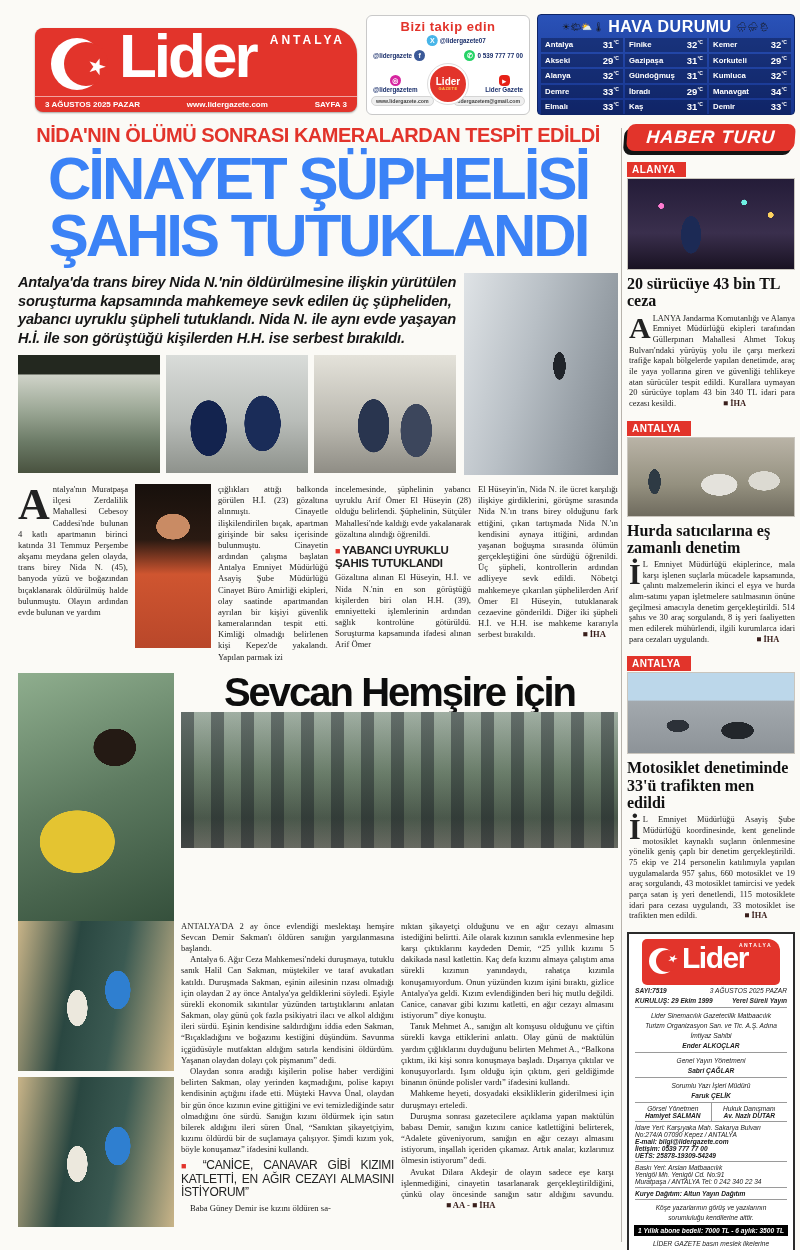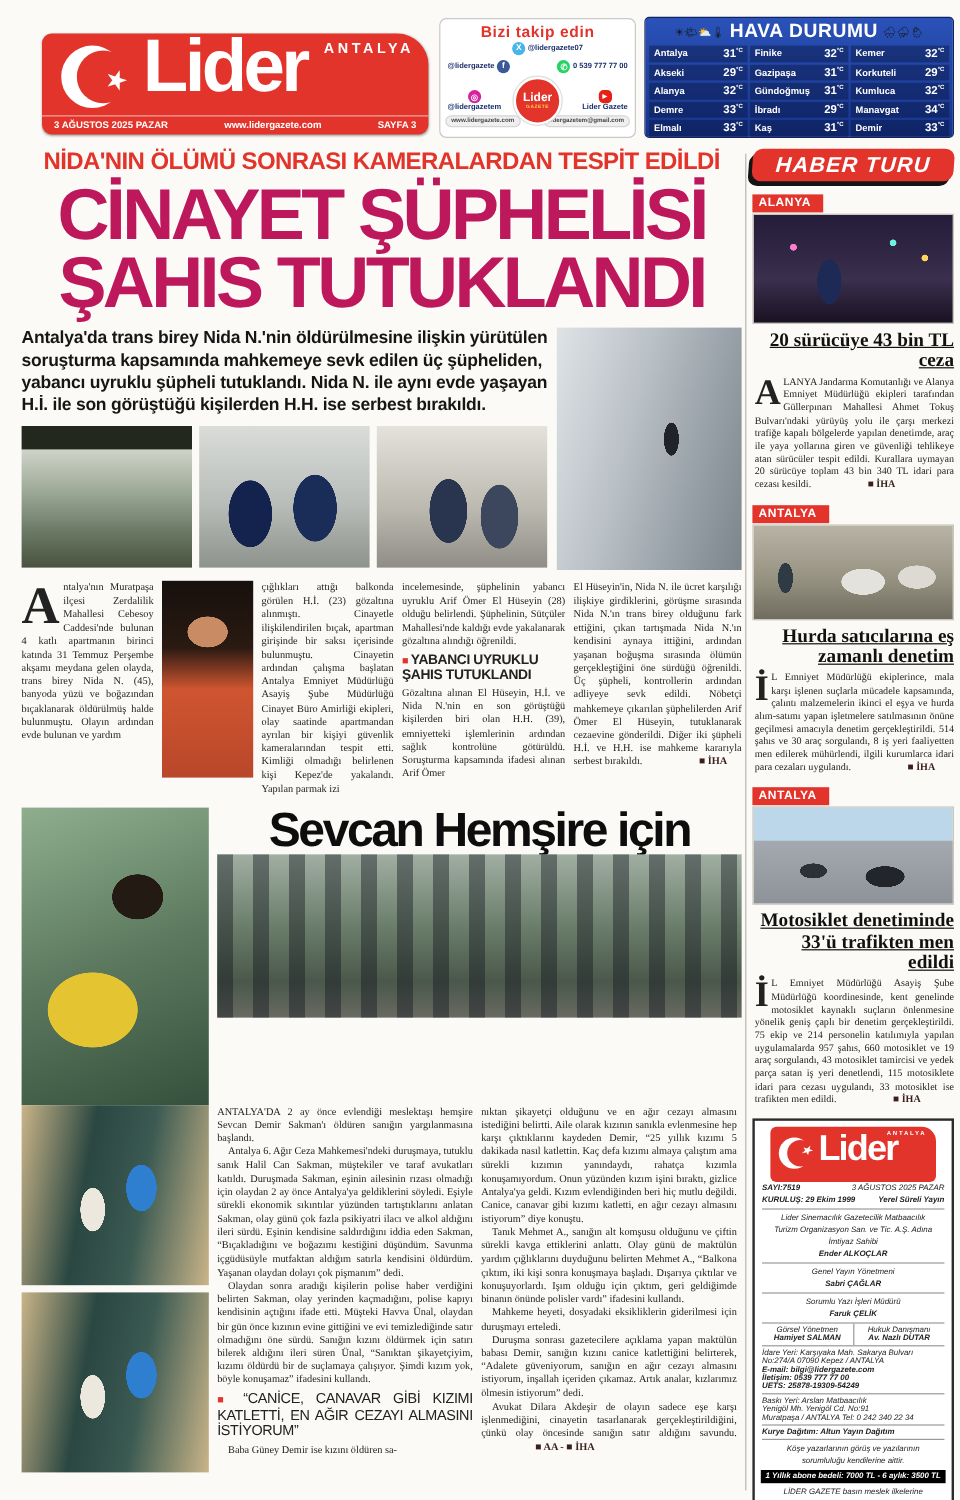--- a/index.html
+++ b/index.html
@@ -47,23 +47,23 @@
   .weather-grid{display:flex;gap:2px;margin-top:1px;}
   .weather-col{flex:1;display:flex;flex-direction:column;gap:2px;}
   .weather-cell{display:flex;justify-content:space-between;align-items:center;background:rgba(5,12,45,.38);padding:0 4px;height:13.5px;}
   .weather-cell .cn{color:#fff;font-size:7.8px;font-weight:bold;}
   .weather-cell .ct{color:#fff;font-size:9.5px;font-weight:bold;}
   .weather-cell .cu{color:#fff;font-size:5px;vertical-align:super;font-weight:bold;}
 
   
   .main{position:absolute;left:18px;top:124px;width:600px;}
   .kicker{color:#e2342b;font-size:20px;font-weight:bold;text-align:center;letter-spacing:-.5px;}
-  .headline{font-size:60px;line-height:.95;font-weight:bold;letter-spacing:-3px;text-align:center;color:#be185d;margin-top:3px;}
+  .headline{font-size:60px;line-height:.95;font-weight:bold;letter-spacing:-3px;text-align:center;color:#3b82f6;margin-top:3px;}
   .lede-row{display:flex;gap:6px;margin-top:9px;}
-  .lede-left{width:440px;}
+  .lede-left{width:440px;font-style:italic;}
   .lede{font-size:14.6px;font-weight:bold;line-height:1.27;letter-spacing:-.2px;}
   .strip{display:flex;gap:6px;margin-top:8px;}
 
   .ph{position:relative;overflow:hidden;background:#999;}
   .ph-s1{width:142px;height:118px;background:linear-gradient(180deg,#23281f 0%,#23281f 16%,#cfd3c8 17%,#9aa694 48%,#6b7a66 74%,#49523f 100%);}
   .ph-s2{width:142px;height:118px;background:radial-gradient(ellipse 30px 46px at 30% 62%,#13234e 60%,transparent 61%),radial-gradient(ellipse 30px 46px at 68% 58%,#1a2c58 60%,transparent 61%),linear-gradient(180deg,#d9dcd9 0%,#b9bdb9 55%,#8e928c 100%);}
   .ph-s3{width:142px;height:118px;background:radial-gradient(ellipse 26px 44px at 42% 60%,#29354f 60%,transparent 61%),radial-gradient(ellipse 26px 44px at 72% 64%,#3c465c 60%,transparent 61%),linear-gradient(180deg,#e4e2da 0%,#b9b7ae 60%,#8f8d85 100%);}
   .ph-cctv{width:154px;height:202px;background:radial-gradient(ellipse 10px 22px at 62% 46%,#20242a 62%,transparent 63%),linear-gradient(105deg,#dfe3e6 0%,#b9c0c6 40%,#9aa2a9 70%,#7d858c 100%);}
   .ph-portrait{width:76px;height:164px;background:radial-gradient(ellipse 26px 20px at 50% 26%,#c98b64 64%,transparent 65%),linear-gradient(180deg,#17100c 0%,#2a1a12 34%,#cf5530 55%,#b9472a 100%);}
   .ph-couple{width:156px;height:248px;background:radial-gradient(ellipse 60px 50px at 38% 68%,#e4c431 62%,transparent 63%),radial-gradient(ellipse 34px 30px at 62% 30%,#241a14 62%,transparent 63%),linear-gradient(160deg,#8fae8e 0%,#5d7a60 50%,#35503c 100%);}
@@ -95,21 +95,21 @@
   .subhead2{font-family:"Liberation Sans",sans-serif;font-weight:normal;font-size:12px;line-height:1.12;margin:4px 0 3px;letter-spacing:-.3px;text-indent:0;}
   .subhead2::before{content:"■ ";color:#e2342b;font-size:9px;}
 
   
   .vrule{position:absolute;left:621px;top:128px;bottom:8px;width:1px;background:#b7b3ac;}
   .sidebar{position:absolute;left:627px;top:124px;width:168px;}
   .banner{background:#e2342b;border-radius:8px;box-shadow:-3px 4px 0 #141414;color:#fff;font-style:italic;font-weight:bold;font-size:18px;text-align:center;letter-spacing:1px;padding:3px 0;transform:skewX(-4deg);}
   .sstory{margin-top:8px;}
   .tag{display:inline-block;background:#e2342b;color:#fff;font-size:10px;font-weight:bold;letter-spacing:.5px;padding:2px 10px 2px 5px;}
   .sstory .ph{margin-top:1px;border:1px solid #c9c5bd;box-sizing:border-box;}
-  .shead{font-family:"Liberation Serif",serif;font-weight:bold;font-size:16px;line-height:1.08;text-align:right;margin:5px 0 4px;color:#111;text-decoration:underline;}
+  .shead{font-family:"Liberation Serif",serif;font-weight:bold;font-size:16px;line-height:1.08;text-align:left;margin:5px 0 4px;color:#111;}
   .sbody{font-family:"Liberation Serif",serif;font-size:8.4px;line-height:1.27;text-align:justify;color:#222;padding-left:2px;}
 
   
   .imprint{margin-top:10px;border:2px solid #2b2b2b;background:#fff;padding:5px 6px;box-sizing:border-box;font-size:6.6px;font-style:italic;color:#222;}
   .mini-logo{position:relative;width:138px;height:46px;background:#e2342b;border-radius:5px 12px 5px 5px;margin:0 auto;}
   .mini-logo .mc1{position:absolute;left:7px;top:9px;width:26px;height:26px;background:#fff;border-radius:50%;}
   .mini-logo .mc2{position:absolute;left:14px;top:11px;width:22px;height:22px;background:#e2342b;border-radius:50%;}
   .mini-logo .mstar{position:absolute;left:25px;top:13px;color:#fff;font-size:11px;transform:rotate(18deg);}
   .mini-logo .mstar::before{content:"★";}
   .mini-logo .mname{position:absolute;left:40px;top:2px;color:#fff;font-size:30px;font-weight:bold;letter-spacing:-1.5px;font-style:normal;}

